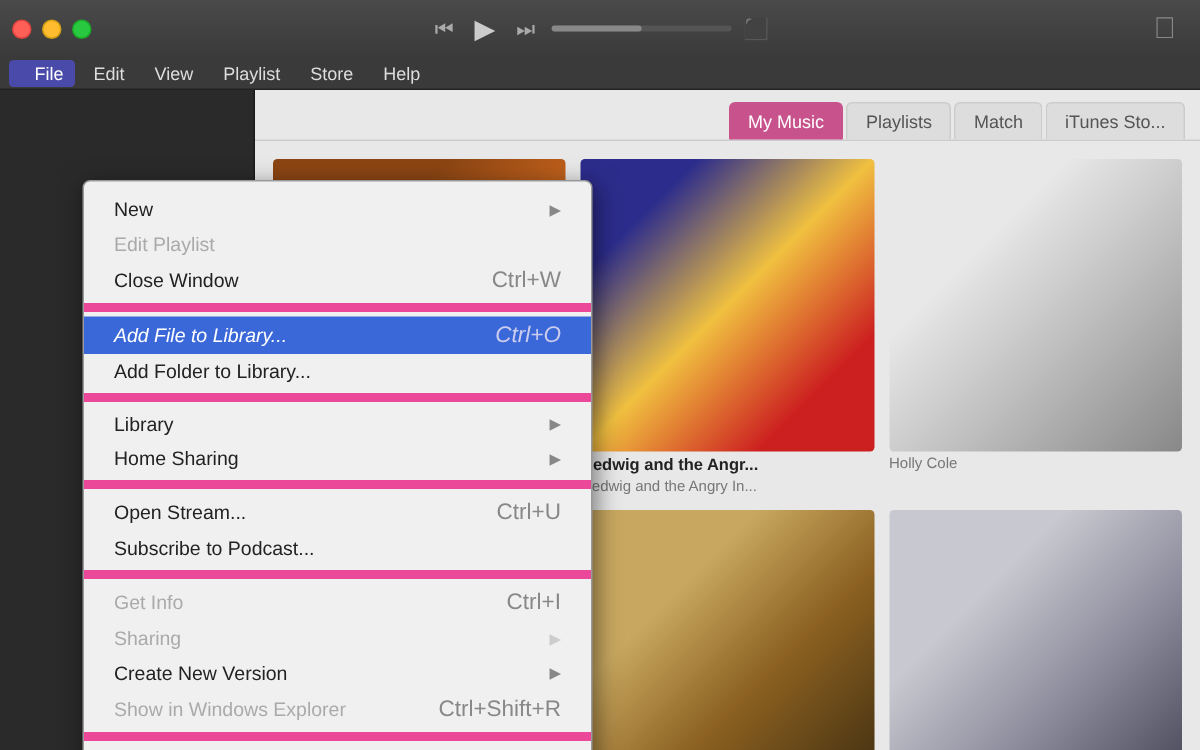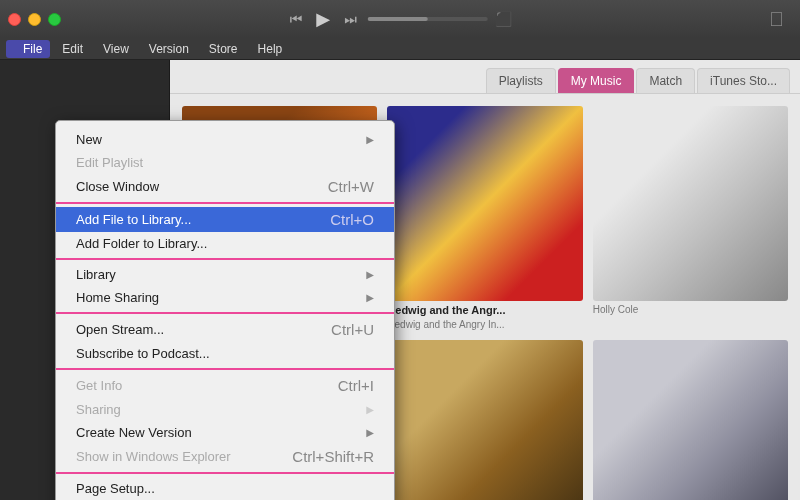--- a/index.html
+++ b/index.html
@@ -217,35 +217,36 @@
       background: #f0f0f0;
       border: 1px solid #999;
       border-radius: 5px;
       box-shadow: 2px 4px 16px rgba(0,0,0,0.5);
       z-index: 100;
       padding: 4px 0;
       font-size: 13px;
       color: #222;
     }
     .menu-section {
-      border-bottom: 2px solid #ec4899;
+      border-bottom: 6px solid #ec4899;
       padding: 3px 0;
     }
     .menu-section:last-child { border-bottom: none; }
     .drop-item {
       display: flex;
       justify-content: space-between;
       align-items: center;
       padding: 4px 20px;
       cursor: pointer;
       white-space: nowrap;
     }
     .drop-item.highlighted {
       background: #3a68d8;
       color: white;
+      font-style: italic;
     }
     .drop-item.disabled {
       color: #aaa;
       cursor: default;
     }
     .shortcut {
       color: #888;
       font-size: 15px;
       margin-left: 20px;
     }
@@ -283,35 +284,35 @@
       </div>
       <span class="airplay-icon">⬛</span>
     </div>
     <div class="apple-logo"></div>
   </div>
 
   <div class="menu-bar">
     <div class="menu-item active">File</div>
     <div class="menu-item">Edit</div>
     <div class="menu-item">View</div>
-    <div class="menu-item">Version</div>
+    <div class="menu-item">Playlist</div>
     <div class="menu-item">Store</div>
     <div class="menu-item">Help</div>
   </div>
 
   <div class="main-area">
 
     <div class="sidebar">
     </div>
 
     <div class="content">
 
       <div class="content-tabs">
+        <div class="content-tab active">My Music</div>
         <div class="content-tab">Playlists</div>
-        <div class="content-tab active">My Music</div>
         <div class="content-tab">Match</div>
         <div class="content-tab">iTunes Sto...</div>
       </div>
 
       <div class="album-grid">
 
         <div class="album-item">
           <div class="album-art art-grateful"></div>
           <div class="album-title">from the Vault</div>
           <div class="album-artist">Dead</div>

